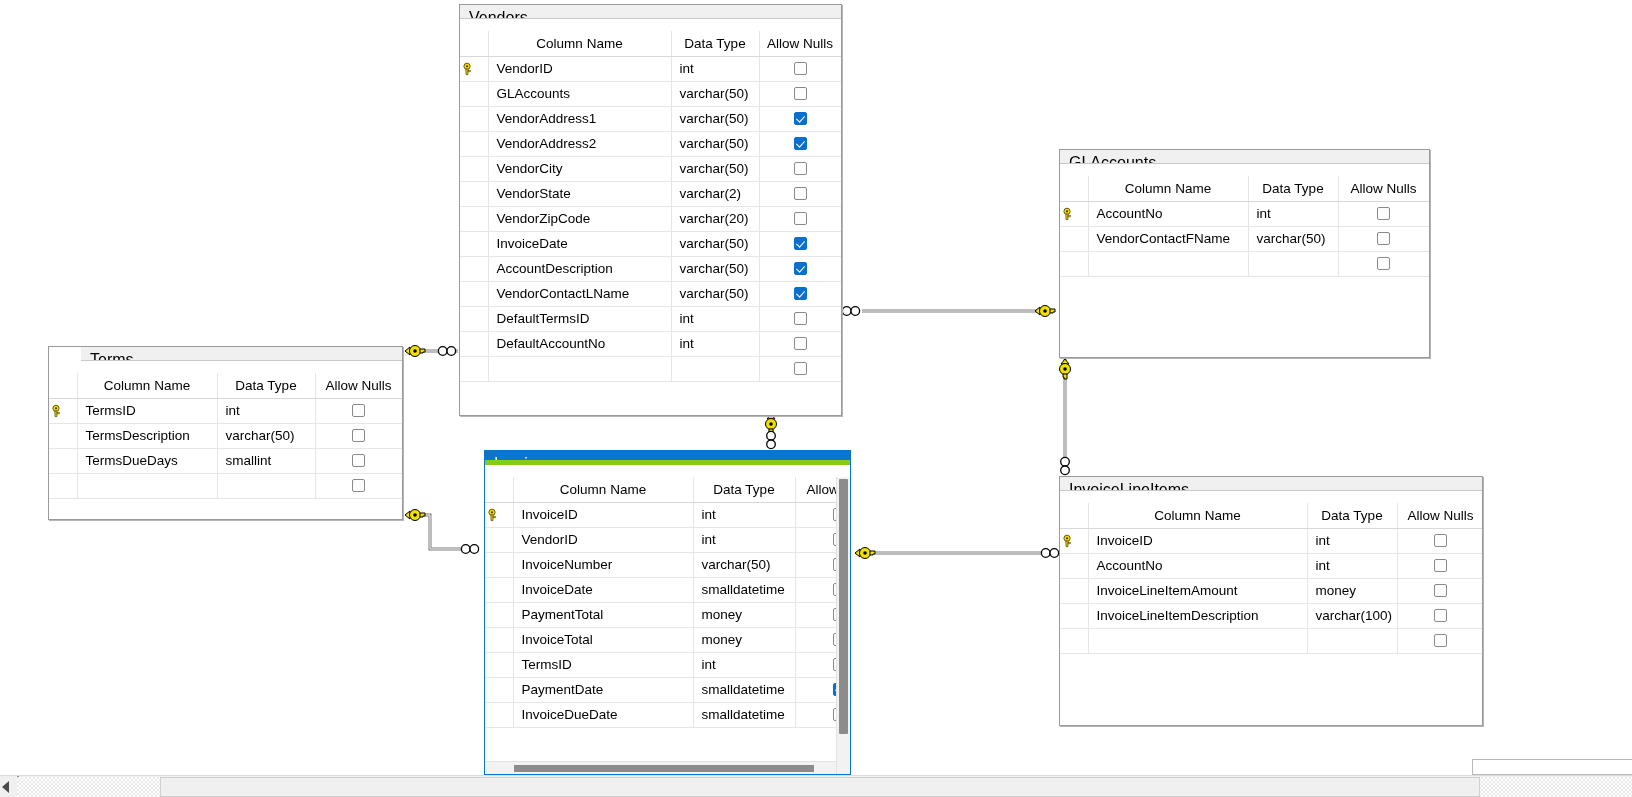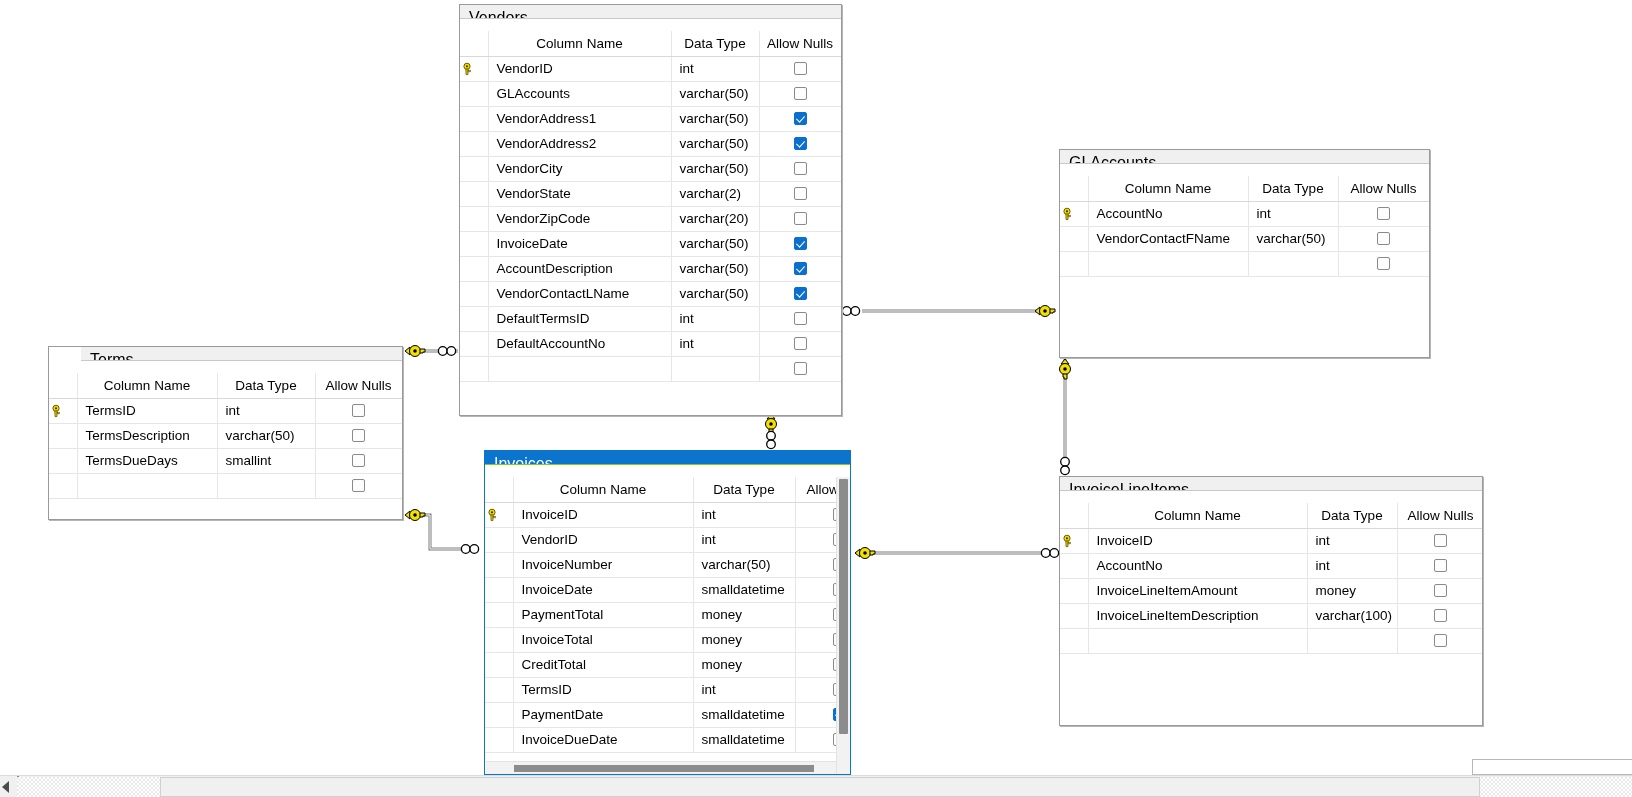--- a/index.html
+++ b/index.html
@@ -44,21 +44,21 @@
     font-weight: normal;
     color: #000;
     background: #f0f0f0;
     border-bottom: 1px solid #c8c8c8;
     white-space: nowrap;
     overflow: hidden;
   }
   .tbl.selected .tbl-title {
     background: #0b75cd;
     color: #ffffff;
-    border-bottom: 1px solid #84cc16;
+    border-bottom: 5px solid #84cc16;
   }
   .grid {
     border-collapse: collapse;
     table-layout: fixed;
     font-size: 13.5px;
     color: #000;
   }
   .grid th, .grid td {
     border: 1px solid #e6e6e6;
     border-top: none;
@@ -539,26 +539,20 @@
               </tr>
               <tr>
                 <td class="col-key keycell"></td>
                 <td class="col-name">PaymentTotal</td>
                 <td class="col-type">money</td>
                 <td class="col-null"><span class="cb"></span></td>
               </tr>
               <tr>
                 <td class="col-key keycell"></td>
                 <td class="col-name">InvoiceTotal</td>
-                <td class="col-type">money</td>
-                <td class="col-null"><span class="cb"></span></td>
-              </tr>
-              <tr>
-                <td class="col-key keycell"></td>
-                <td class="col-name">CreditTotal</td>
                 <td class="col-type">money</td>
                 <td class="col-null"><span class="cb"></span></td>
               </tr>
               <tr>
                 <td class="col-key keycell"></td>
                 <td class="col-name">TermsID</td>
                 <td class="col-type">int</td>
                 <td class="col-null"><span class="cb"></span></td>
               </tr>
               <tr>

